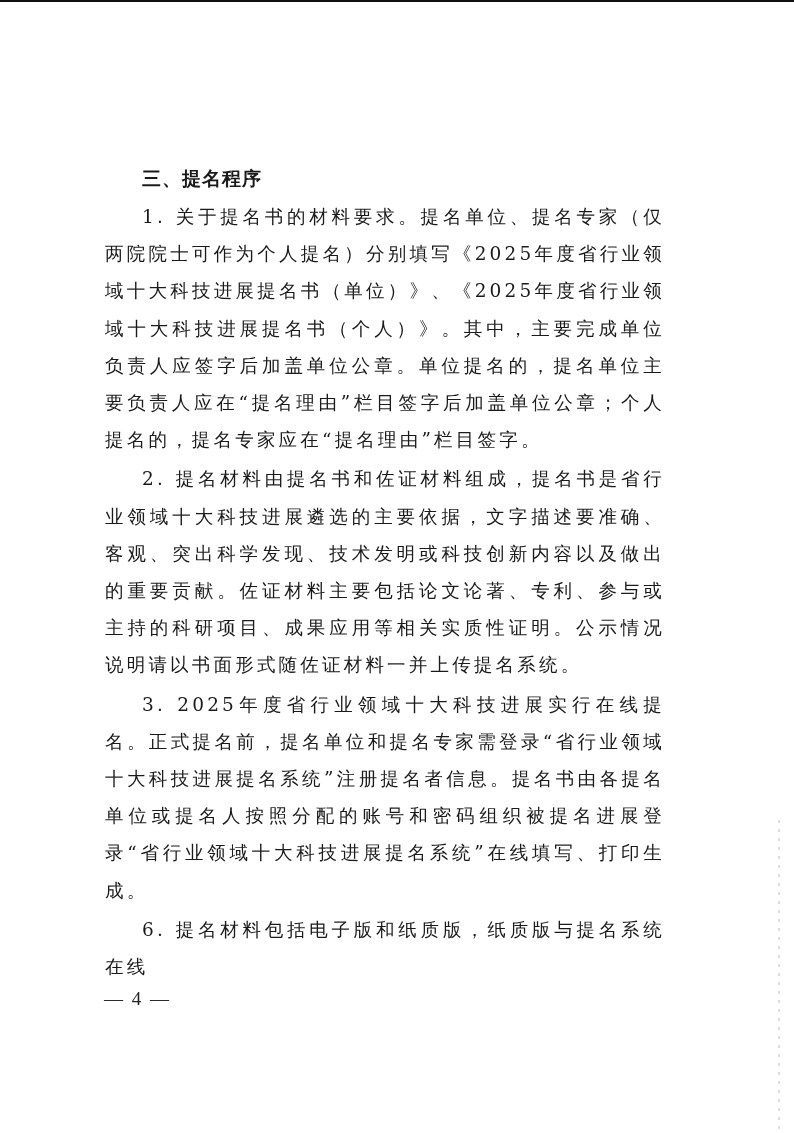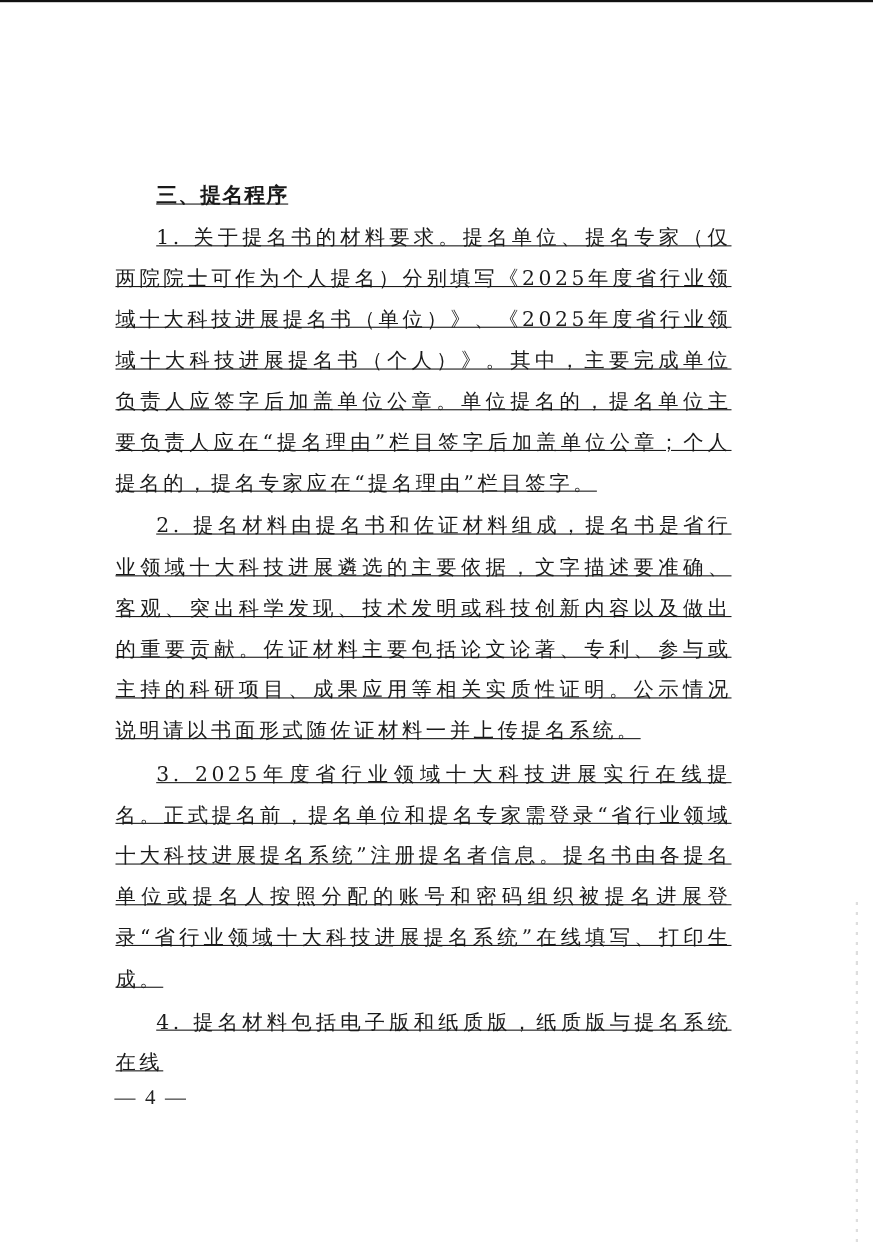--- a/index.html
+++ b/index.html
@@ -26,21 +26,20 @@
       right: 14px; top: 820px;
       width: 2px; height: 313px;
       background: repeating-linear-gradient(to bottom, #cfcfcf 0 3px, transparent 3px 9px);
       opacity: 0.7;
     }
     .page {
       position: absolute;
       left: 105px;
       top: 160px;
       width: 560px;
-      text-decoration: underline;
     }
     .heading {
       font-family: "DejaVu Sans", "Liberation Sans", sans-serif;
       font-size: 19px;
       font-weight: bold;
       letter-spacing: 1px;
       line-height: 36px;
       margin: 0 0 2px 37px;
     }
     .para {
@@ -66,16 +65,16 @@
 <body>
 
 <div class="top-rule"></div>
 <div class="right-edge"></div>
 
 <div class="page">
   <div class="heading">三、提名程序</div>
   <p class="para">1. 关于提名书的材料要求。提名单位、提名专家（仅两院院士可作为个人提名）分别填写《2025年度省行业领域十大科技进展提名书（单位）》、《2025年度省行业领域十大科技进展提名书（个人）》。其中，主要完成单位负责人应签字后加盖单位公章。单位提名的，提名单位主要负责人应在“提名理由”栏目签字后加盖单位公章；个人提名的，提名专家应在“提名理由”栏目签字。</p>
   <p class="para">2. 提名材料由提名书和佐证材料组成，提名书是省行业领域十大科技进展遴选的主要依据，文字描述要准确、客观、突出科学发现、技术发明或科技创新内容以及做出的重要贡献。佐证材料主要包括论文论著、专利、参与或主持的科研项目、成果应用等相关实质性证明。公示情况说明请以书面形式随佐证材料一并上传提名系统。</p>
   <p class="para">3. 2025年度省行业领域十大科技进展实行在线提名。正式提名前，提名单位和提名专家需登录“省行业领域十大科技进展提名系统”注册提名者信息。提名书由各提名单位或提名人按照分配的账号和密码组织被提名进展登录“省行业领域十大科技进展提名系统”在线填写、打印生成。</p>
-  <p class="para">4. 提名材料包括电子版和纸质版，纸质版与提名系统在线</p>
+  <p class="para">6. 提名材料包括电子版和纸质版，纸质版与提名系统在线</p>
 </div>
 
 <div class="page-number">— 4 —</div>
 
 </body></html>

